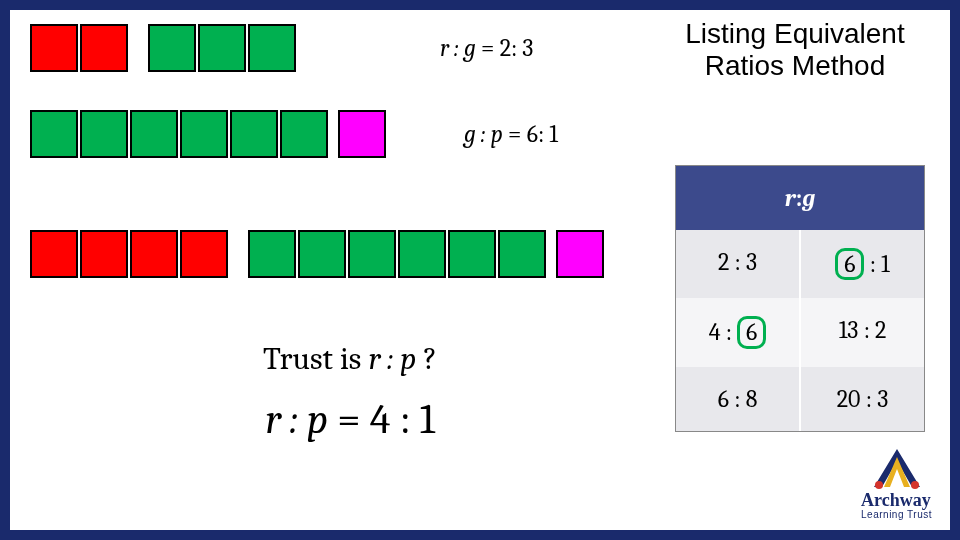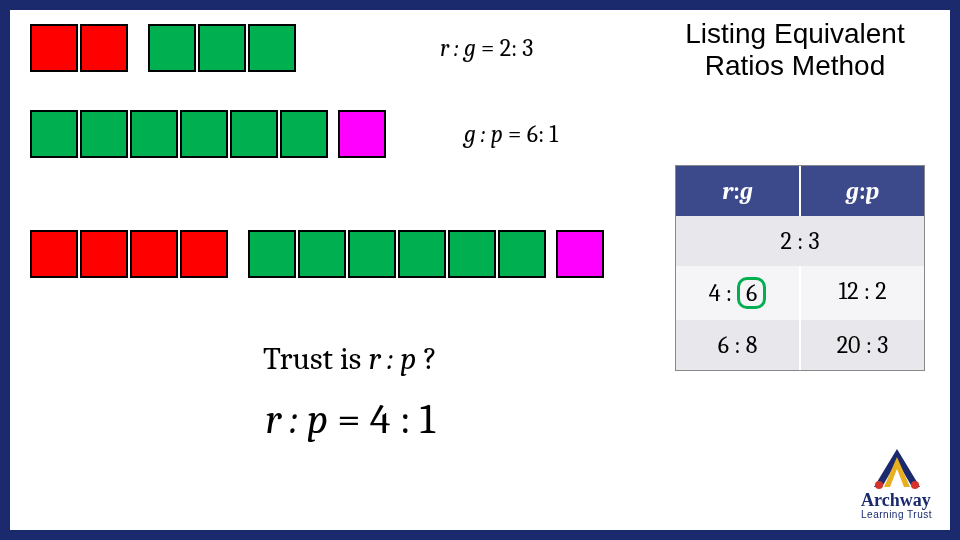--- a/index.html
+++ b/index.html
@@ -60,21 +60,21 @@
     right: 25px;
     top: 155px;
     width: 250px;
     border: 1px solid #888;
     font-family: Cambria, Georgia, serif;
   }
   .tbl-row { display: flex; }
   .tbl-cell {
     flex: 1;
     text-align: center;
-    padding: 11px 4px;
+    padding: 18px 4px;
     font-size: 24px;
     border-right: 2px solid #fff;
     position: relative;
   }
   .tbl-cell:last-child { border-right: none; }
   .tbl-head .tbl-cell {
     background: #3c4a8c;
     color: #fff;
     font-weight: bold;
     font-style: italic;
@@ -188,36 +188,36 @@
     <span class="it">r : p</span> = <span>4 : 1</span>
   </div>
 
   <div class="title">Listing Equivalent Ratios Method</div>
 
   <div class="tbl">
     <div class="tbl-row tbl-head">
       <div class="tbl-cell">
         <span>r</span><span class="colon">:</span><span>g</span>
       </div>
-      <div class="tbl-cell">
-        <span>g</span><span class="colon">:</span><span>p</span>
-      </div>
     </div>
     <div class="tbl-body">
       <div class="tbl-row">
         <div class="tbl-cell">
           <span>2</span> : <span>3</span>
         </div>
+        <div class="tbl-cell">
+          <span class="circ">6</span> : <span>1</span>
+        </div>
       </div>
       <div class="tbl-row">
         <div class="tbl-cell">
           <span>4</span> : <span class="circ">6</span>
         </div>
         <div class="tbl-cell">
-          <span>12</span> : <span>2</span>
+          <span>13</span> : <span>2</span>
         </div>
       </div>
       <div class="tbl-row">
         <div class="tbl-cell">
           <span>6</span> : <span>8</span>
         </div>
         <div class="tbl-cell">
           <span>20</span> : <span>3</span>
         </div>
       </div>

